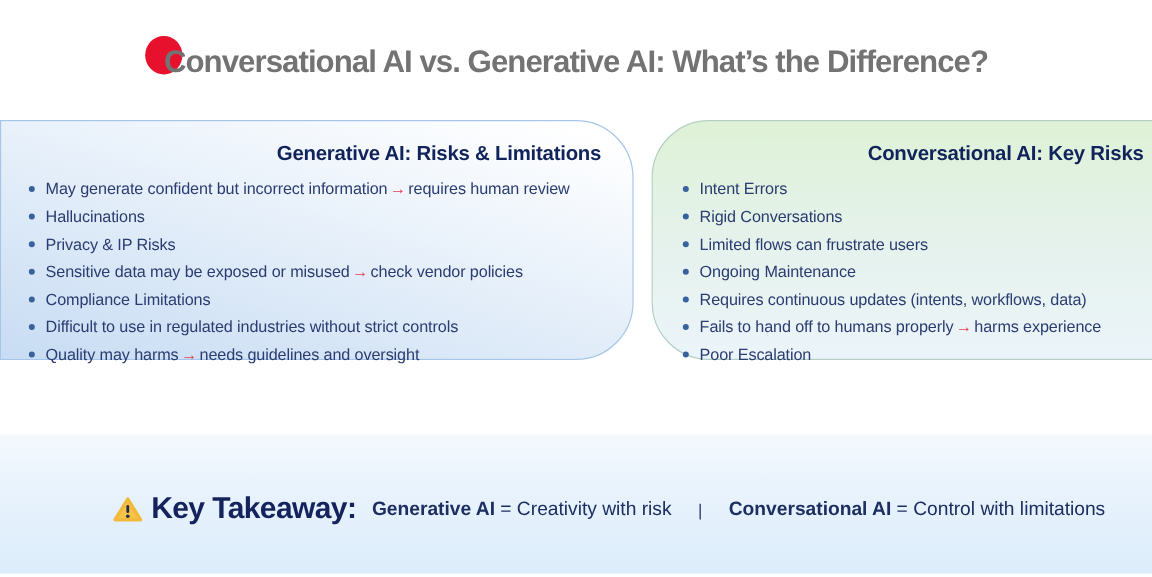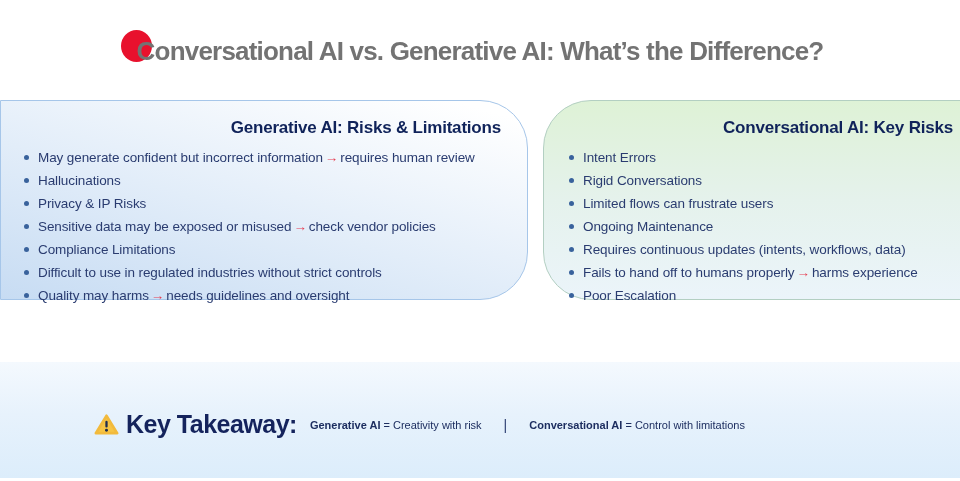--- a/index.html
+++ b/index.html
@@ -47,21 +47,21 @@
   .footer{
     position:absolute;left:0;top:362px;width:960px;height:116px;
     background:linear-gradient(180deg,#f4f9fe 0%,#e7f2fc 45%,#dcedfb 100%);
   }
   .footer-row{position:absolute;left:94px;top:32px;display:flex;align-items:center;margin-top:16px;}
   .warn{flex:0 0 auto;width:25px;height:23px;margin-right:7px;}
   .kt{
     font-size:25px;font-weight:bold;color:#14235c;letter-spacing:-0.5px;margin-right:13px;
     white-space:nowrap;
   }
-  .seg{font-size:11px;color:#1d2e60;white-space:nowrap;}
+  .seg{font-size:16px;color:#1d2e60;white-space:nowrap;}
   .seg .term{font-weight:bold;}
   .divider{font-size:14px;color:#2a3c70;margin:0 22px;}
 </style>
 </head>
 <body>
 
 <div class="stage">
 
   <div class="title-row">
     <span class="title-inner">

